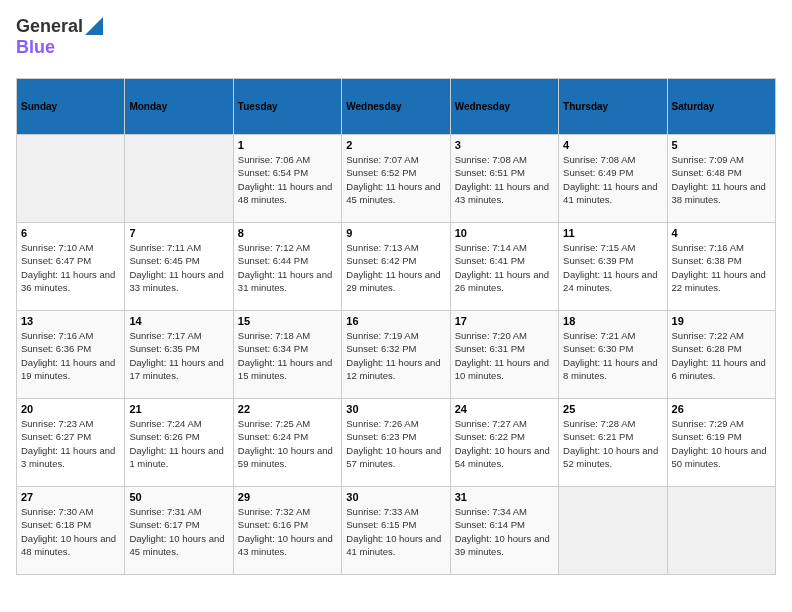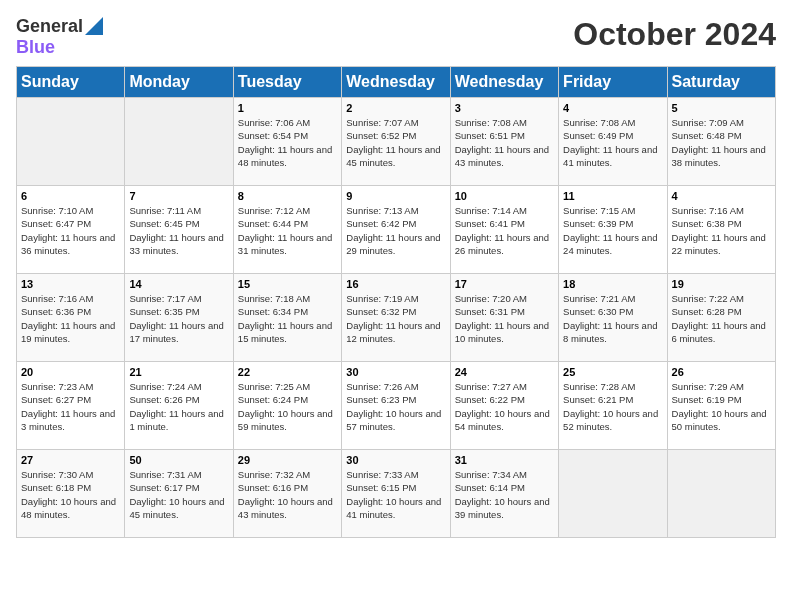--- a/index.html
+++ b/index.html
@@ -7,21 +7,21 @@
       font-family: Arial, sans-serif;
       background: #fff;
       width: 792px;
       min-height: 612px;
       padding: 16px;
     }
     .header {
       display: flex;
       justify-content: space-between;
       align-items: flex-start;
-      margin-bottom: 8px;
+      margin-bottom: 20px;
     }
     .logo {
       display: flex;
       flex-direction: column;
       align-items: flex-start;
     }
     .logo-line {
       display: flex;
       align-items: center;
     }
@@ -37,24 +37,24 @@
       font-size: 14px;
       color: #555;
     }
     table {
       width: 100%;
       border-collapse: collapse;
       font-size: 10.5px;
     }
     thead tr th {
       background: #1a6fb5;
-      color: #ffffff;
-      padding: 6px 4px;
+      color: #000000;
+      padding: 22px 4px;
       text-align: left;
-      font-size: 16px;
+      font-size: 10px;
       font-weight: bold;
       border: 1px solid #ccc;
     }
     tbody tr td {
       border: 1px solid #ccc;
       vertical-align: top;
       padding: 4px 4px;
       width: calc(100% / 7);
       height: 88px;
       background: #fff;
@@ -86,33 +86,32 @@
       <span style="font-size:18px;font-weight:bold;color:#333;">General</span>
       <svg width="18" height="18" viewBox="0 0 18 18" style="margin-left:2px;margin-top:-2px;">
         <polygon points="0,18 18,18 18,0" fill="#1a6fb5"></polygon>
       </svg>
     </div>
     <div>
       <span style="font-size:18px;font-weight:bold;color:#8b5cf6;">Blue</span>
     </div>
   </div>
   <div class="title-block">
-    <div class="month-title">October 2024</div>
   </div>
 </div>
 
 <table>
   <thead>
     <tr id="header-row">
     <th>Sunday</th>
         <th>Monday</th>
         <th>Tuesday</th>
         <th>Wednesday</th>
         <th>Wednesday</th>
-        <th>Friday</th>
+        <th>Thursday</th>
         <th>Saturday</th>
       </tr>
   </thead>
   <tbody id="calendar-body">
   <tr>
         <td class="empty-cell"></td>
         <td class="empty-cell"></td>
         <td>
           <span class="day-num">1</span>
           <div class="day-info">Sunrise: 7:06 AM<br>Sunset: 6:54 PM<br>Daylight: 11 hours and 48 minutes.</div>

